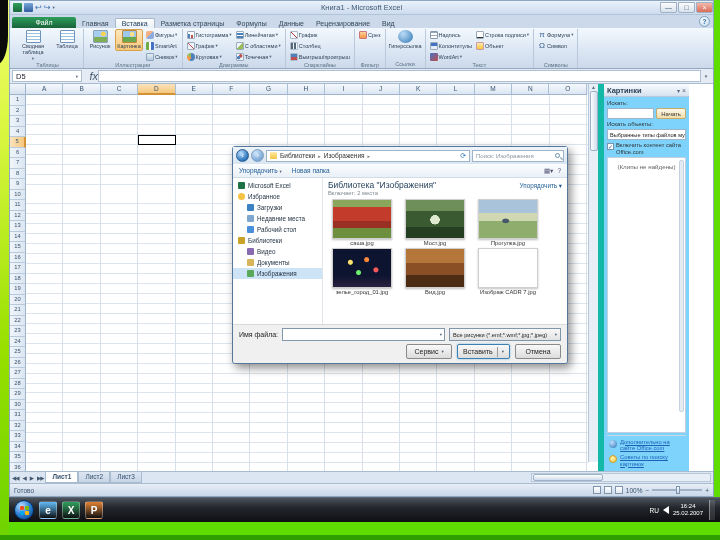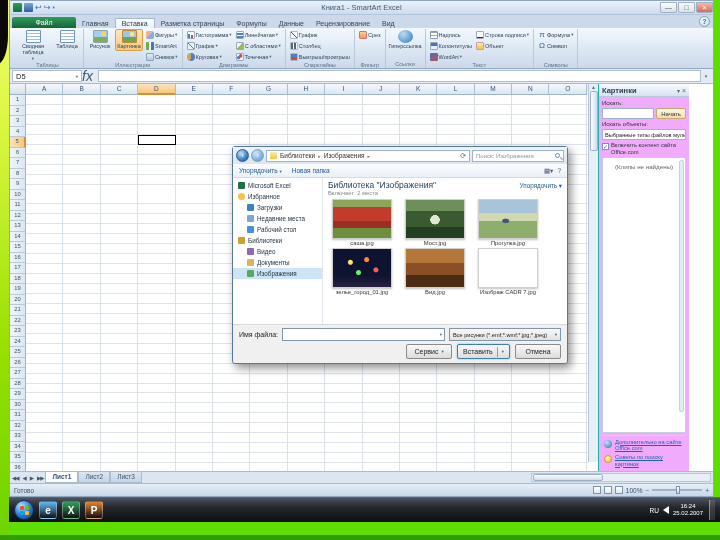--- a/index.html
+++ b/index.html
@@ -59,38 +59,38 @@
 .ic-slicer{background:linear-gradient(#fbd09a,#f79646);border:1px solid #c77}
 .ic-hyperlink{background:radial-gradient(circle at 35% 30%,#bcdcf5,#2e75b6);border-radius:50%}
 .ic-text-box{background:repeating-linear-gradient(0deg,#fff 0 2px,#9ab 2px 3px);border:1px solid #89a}
 .ic-header-footer{background:linear-gradient(#4472c4 0 3px,#e8eef8 3px);border:1px solid #9ab}
 .ic-wordart{background:linear-gradient(135deg,#4472c4,#c0504d)}
 .ic-signature-line{background:linear-gradient(0deg,#333 0 1px,#fff 1px);border:1px solid #9ab}
 .ic-object{background:linear-gradient(#ffe9a8,#f3c63f);border:1px solid #c9a}
 
 .fbar{height:15px;display:flex;align-items:stretch;background:#e4ebf4;border-bottom:1px solid #a9bccf;padding:1px 2px}
 .namebox{width:70px;background:#fff;border:1px solid #aebfd2;font-size:7.5px;display:flex;align-items:center;justify-content:space-between;padding:0 3px;color:#223}
-.fx{width:16px;display:flex;align-items:center;justify-content:flex-start;font-style:italic;font-size:14px;color:#44586e}
+.fx{width:16px;display:flex;align-items:center;justify-content:flex-end;font-style:italic;font-size:11px;color:#44586e}
 .finput{flex:1;background:#fff;border:1px solid #aebfd2}
 .fexp{width:10px;display:flex;align-items:center;justify-content:center;color:#51667c;font-size:5px}
 
 .sheet{position:absolute;left:0;top:83px;width:703px;height:389px;background:#fff;overflow:hidden}
 .hdr-corner{position:absolute;left:0;top:0;width:16px;height:11px;background:linear-gradient(#f0f5fa,#d6e1ee);border-right:1px solid #9db4cc;border-bottom:1px solid #9db4cc}
 .colhdrs{position:absolute;left:16px;top:0;width:562px;height:11px;display:flex;background:#e7eef6}
 .colhdr{width:37.4px;flex:none;border-right:1px solid #aabfd4;border-bottom:1px solid #9db4cc;background:linear-gradient(#f4f8fc,#dbe6f2);font-size:6.5px;color:#39536e;text-align:center;line-height:10px}
 .colhdr.sel{background:linear-gradient(#fbe3bd,#f5c87e);border-bottom:2px solid #d29136;line-height:9px}
 .rowhdrs{position:absolute;left:0;top:11px;width:16px;height:378px;display:flex;flex-direction:column}
 .rowhdr{flex:1;border-bottom:1px solid #b9cadc;border-right:1px solid #9db4cc;background:linear-gradient(90deg,#f0f5fa,#dbe6f2);font-size:5.8px;color:#39536e;text-align:center;line-height:9.5px}
 .rowhdr.sel{background:linear-gradient(90deg,#fbe3bd,#f5c87e);border-right:2px solid #d29136}
 .gridbg{position:absolute;left:16px;top:11px;width:562px;height:378px;background-image:repeating-linear-gradient(to right,transparent 0,transparent 36.4px,#d8e0ea 36.4px,#d8e0ea 37.4px),repeating-linear-gradient(to bottom,transparent 0,transparent 8.95px,#dde4ed 8.95px,#dde4ed 9.95px)}
 .selbox{position:absolute;border:1.6px solid #000;background:transparent;z-index:3}
 .vscroll{position:absolute;left:578px;top:0;width:10px;height:378px;background:#e8eef5;border-left:1px solid #b7c7d8;display:flex;flex-direction:column;align-items:center;font-size:5px;color:#5a7188}
 .vthumb{width:8px;height:60px;background:linear-gradient(90deg,#fdfefe,#cfdcec);border:1px solid #9db2c8;border-radius:2px;margin-top:1px}
 
-.pane{position:absolute;left:588px;top:0;width:91px;height:389px;border-left:1px solid #14b8a6;background:#f0abfc;display:flex;flex-direction:column}
+.pane{position:absolute;left:588px;top:0;width:91px;height:389px;border-left:6px solid #14b8a6;background:#7dd3fc;display:flex;flex-direction:column}
 .pane-hd{height:13px;background:linear-gradient(#fafcfe,#d5e1ef);border-bottom:1px solid #b6c8da;display:flex;align-items:center;padding:0 3px;font-size:7.5px;color:#2b4157;font-weight:bold;gap:2px}
 .pane-hd .sp{margin-left:auto;color:#51667c;font-weight:normal;font-size:6px}
 .pane-x{color:#51667c;font-weight:normal;font-size:7px}
 .pane-body{flex:1;display:flex;flex-direction:column;padding:3px;gap:2px;min-height:0}
 .plabel{font-size:6px;color:#333}
 .prow{display:flex;gap:2px;align-items:center}
 .pinput{height:11px;background:#fff;border:1px solid #9fb4c9;flex:1}
 .pbtn{height:11px;padding:0 4px;font-size:6px;background:linear-gradient(#fdf8ea,#f1ddab);border:1px solid #c8ab66;border-radius:2px;color:#333;display:flex;align-items:center}
 .pselect{height:11px;background:#fff;border:1px solid #9fb4c9;font-size:5.6px;display:flex;align-items:center;justify-content:space-between;padding:0 2px;color:#222;overflow:hidden;white-space:nowrap}
 .pcheck{display:flex;gap:2px;font-size:5.8px;color:#333;align-items:flex-start;line-height:1.15}
@@ -184,21 +184,21 @@
   <div class="xl">
 
     <div class="titlebar">
       <div class="qat">
         <span class="qic qic-xl"></span>
         <span class="qic qic-save"></span>
         <span class="qarrow">↩</span>
         <span class="qarrow">↪</span>
         <span class="caret">▾</span>
       </div>
-      <div class="title">Книга1 - SmartArt Excel</div>
+      <div class="title">Книга1 - Microsoft Excel</div>
       <div class="win-ctrls">
         <div class="win-btn">—</div>
         <div class="win-btn">□</div>
         <div class="win-btn close">×</div>
       </div>
     </div>
 
     <div class="rtabs">
       <div class="tab file">Файл</div>
         <div class="tab">Главная</div>

